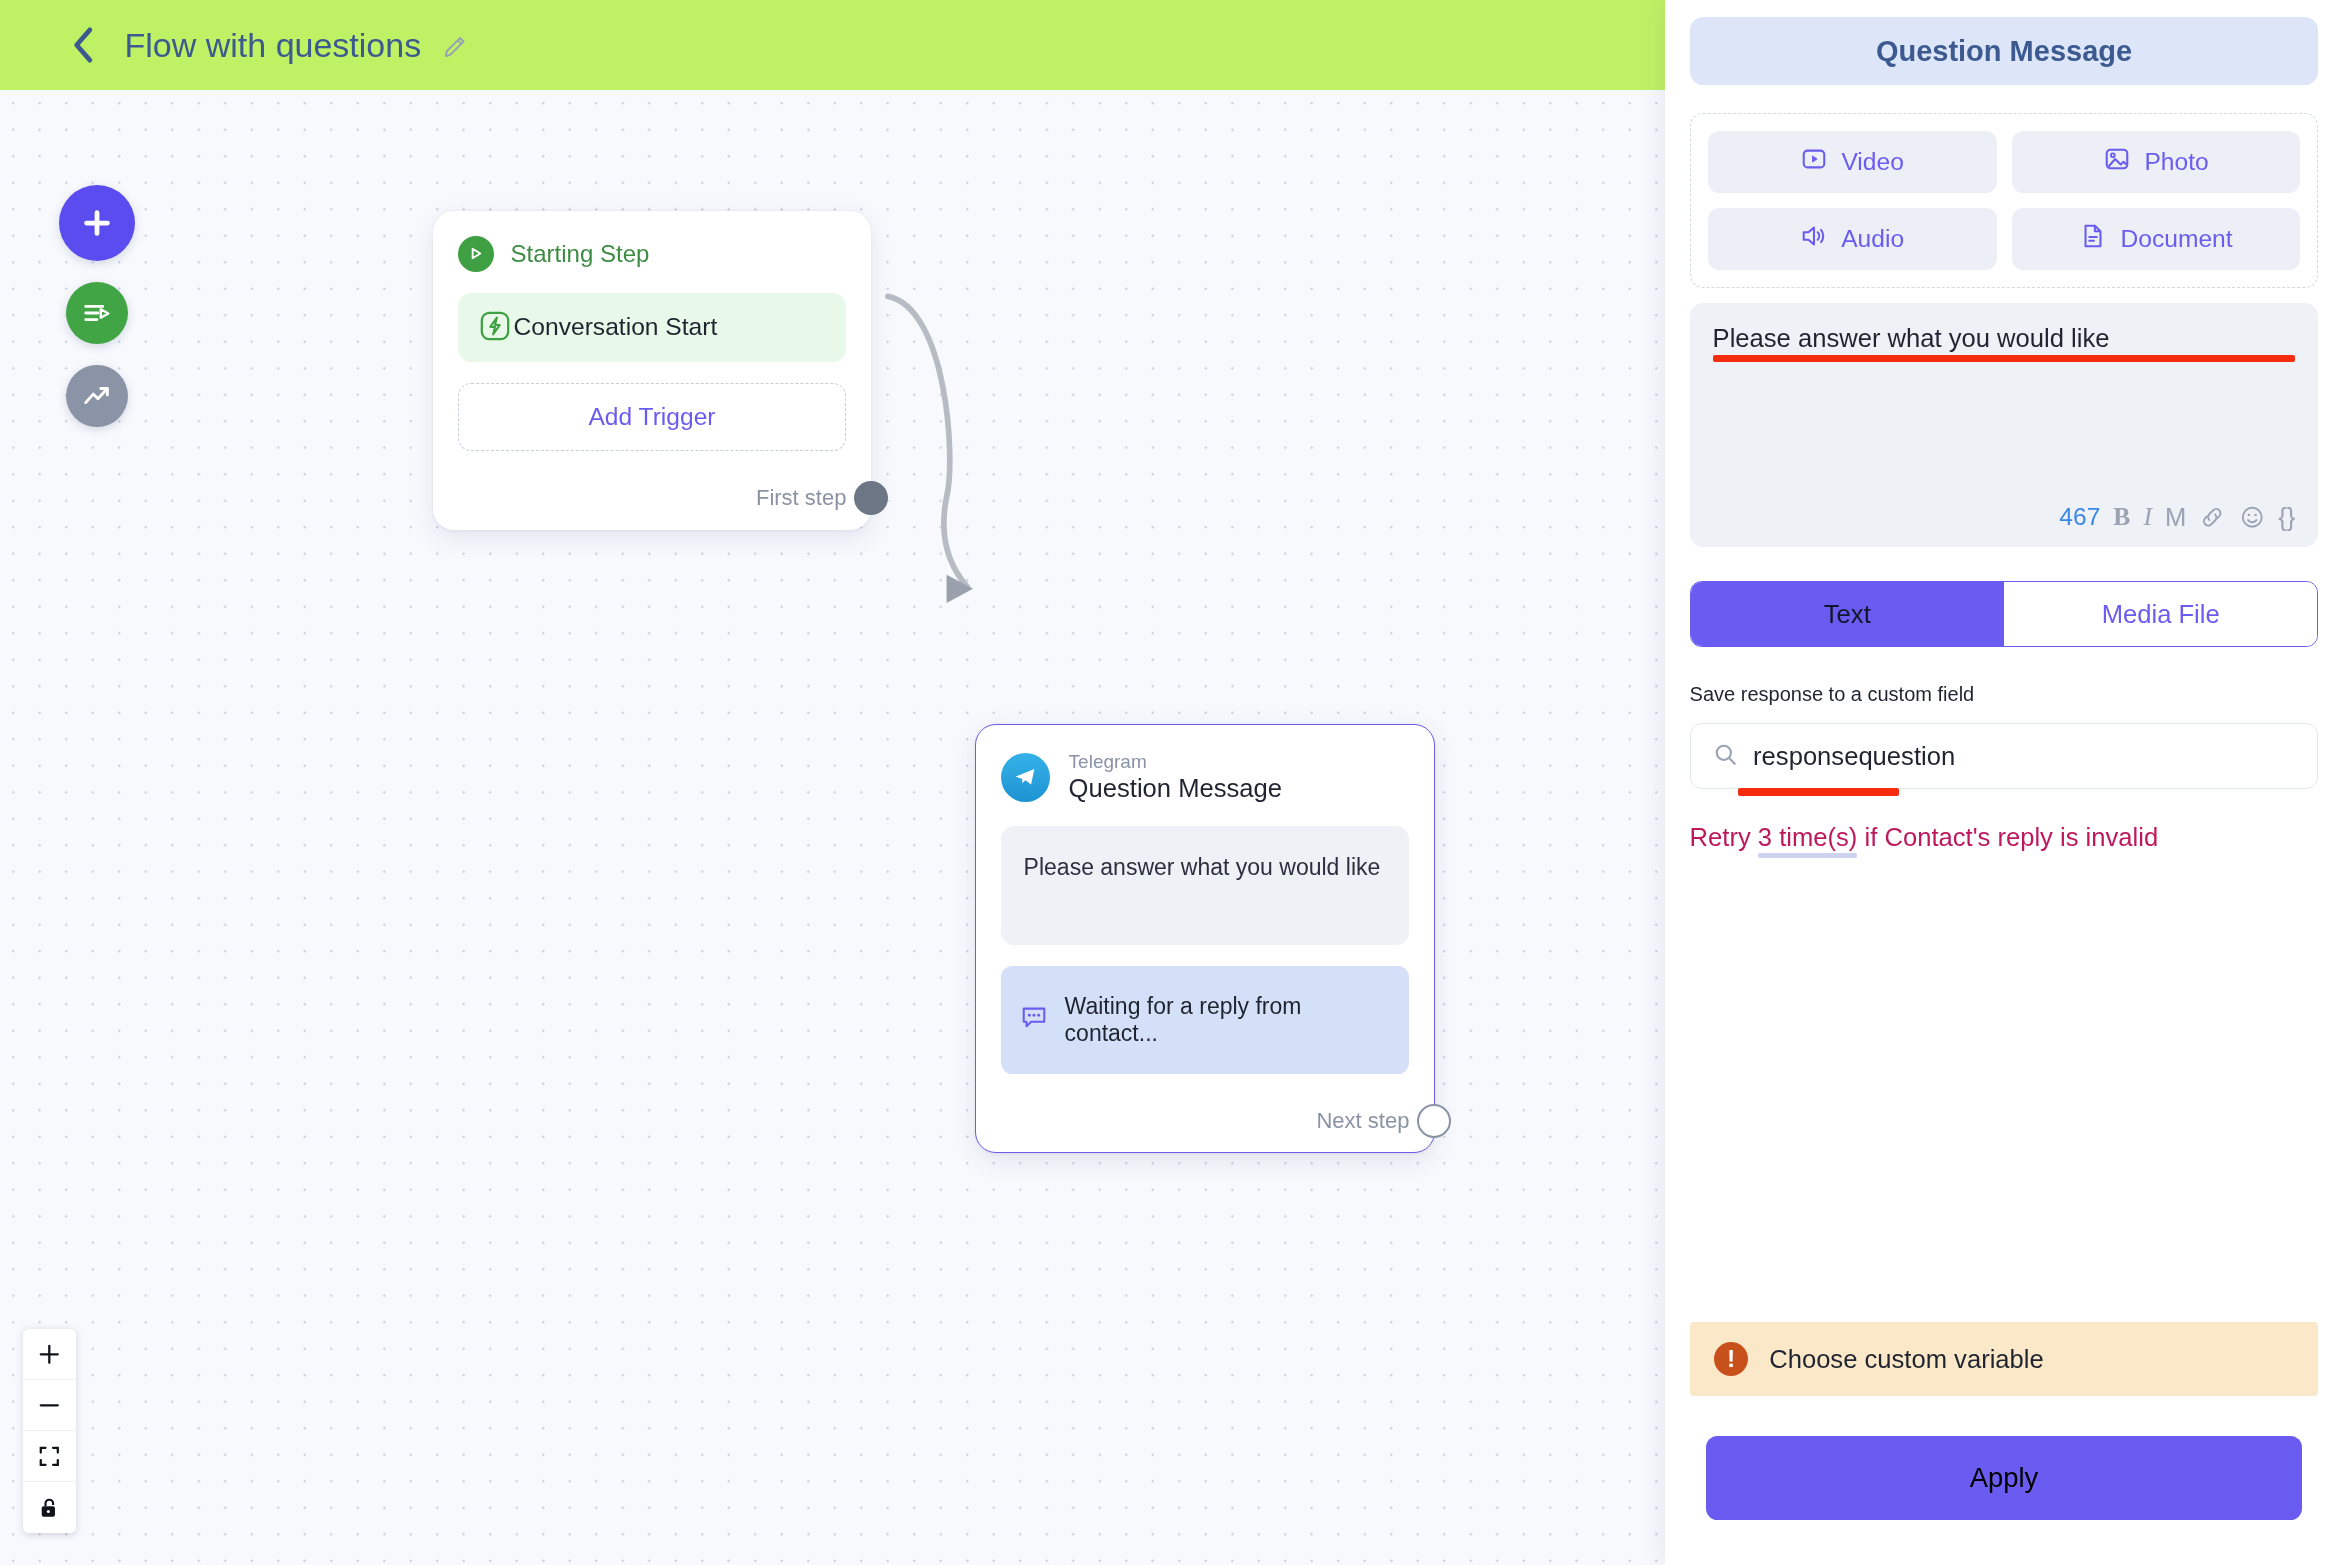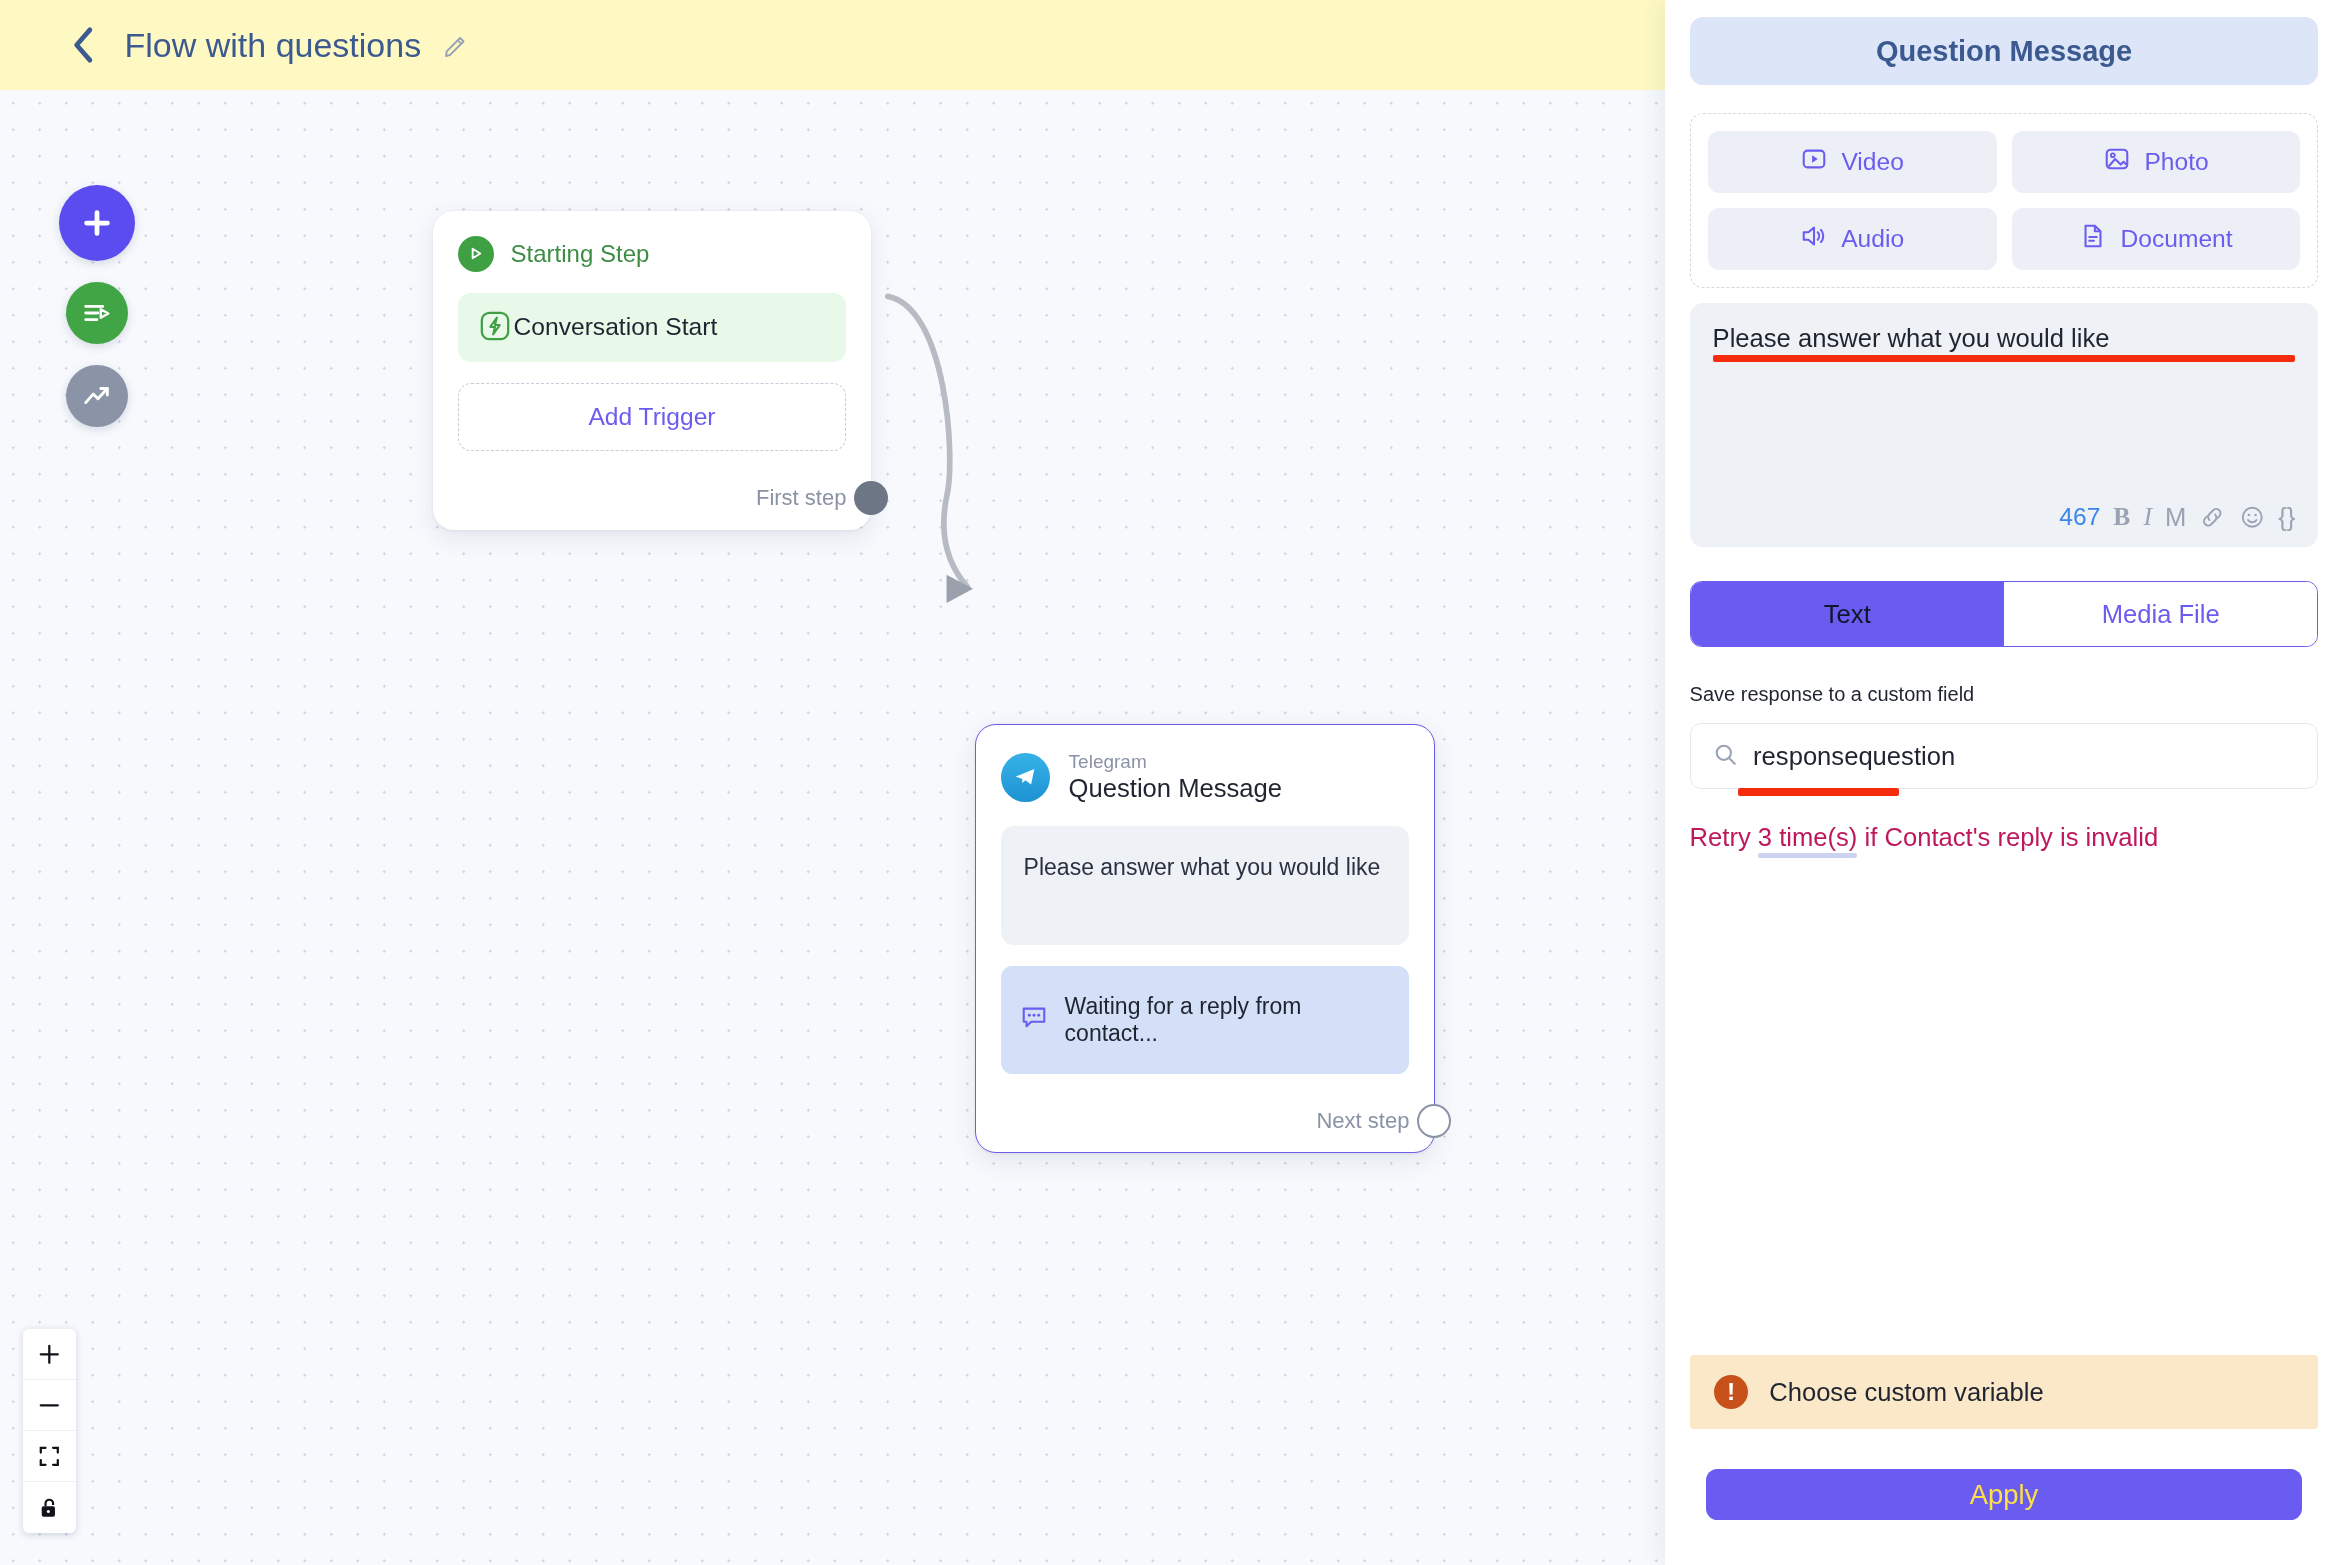--- a/index.html
+++ b/index.html
@@ -8,21 +8,21 @@
     font-family: "Liberation Sans", sans-serif;
     overflow: hidden;
     background: #f7f9fd;
   }
   #app { position: relative; width: 2343px; height: 1565px; }
 
   
   .header {
     position: absolute; top: 0; left: 0;
     width: 1666px; height: 90px;
-    background: #fef9c3;
+    background: #bef264;
     display: flex; align-items: center;
     padding-left: 66px;
     z-index: 30;
   }
   .back-chevron {
     width: 32px; height: 32px;
     display: flex; align-items: center; justify-content: center;
     cursor: pointer; flex: none;
   }
   .back-chevron svg { display: block; }
@@ -227,21 +227,21 @@
     padding: 0 24.6px;
   }
   .warn-ico {
     width: 34px; height: 34px; border-radius: 50%;
     background: #c8511b; color: #fff; font-size: 24.6px; font-weight: bold;
     display: flex; align-items: center; justify-content: center; flex: none;
   }
   .warn-text { font-size: 25.6px; color: #1f2430; }
 
   .apply-btn {
-    margin: 40px 16px 45px; height: 51px; background: #6a5cf0; color: #fde047;
+    margin: 40px 16px 45px; height: 84px; background: #6a5cf0; color: #000000;
     border-radius: 11.4px; display: flex; align-items: center; justify-content: center;
     font-size: 27.4px; cursor: pointer;
   }
 </style>
 </head>
 <body>
 
 <div id="app">
 
   <div class="header">

